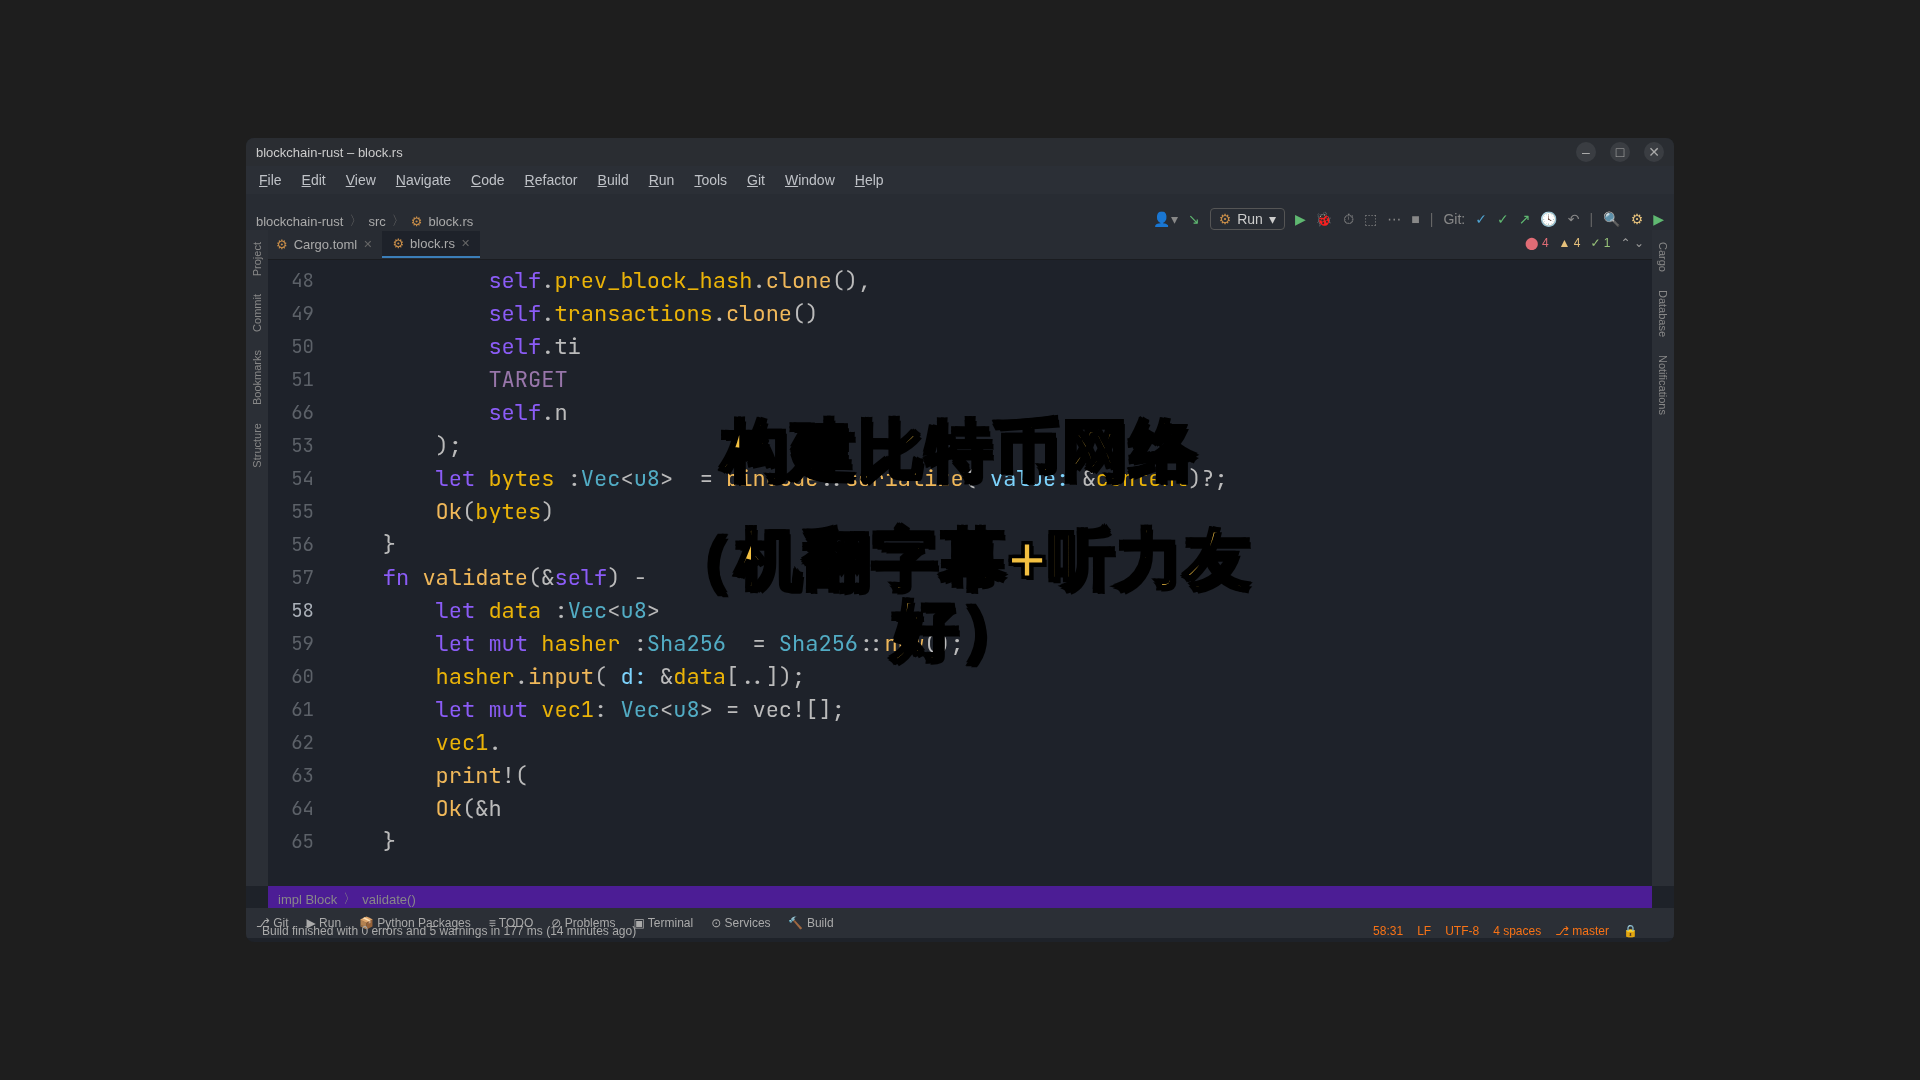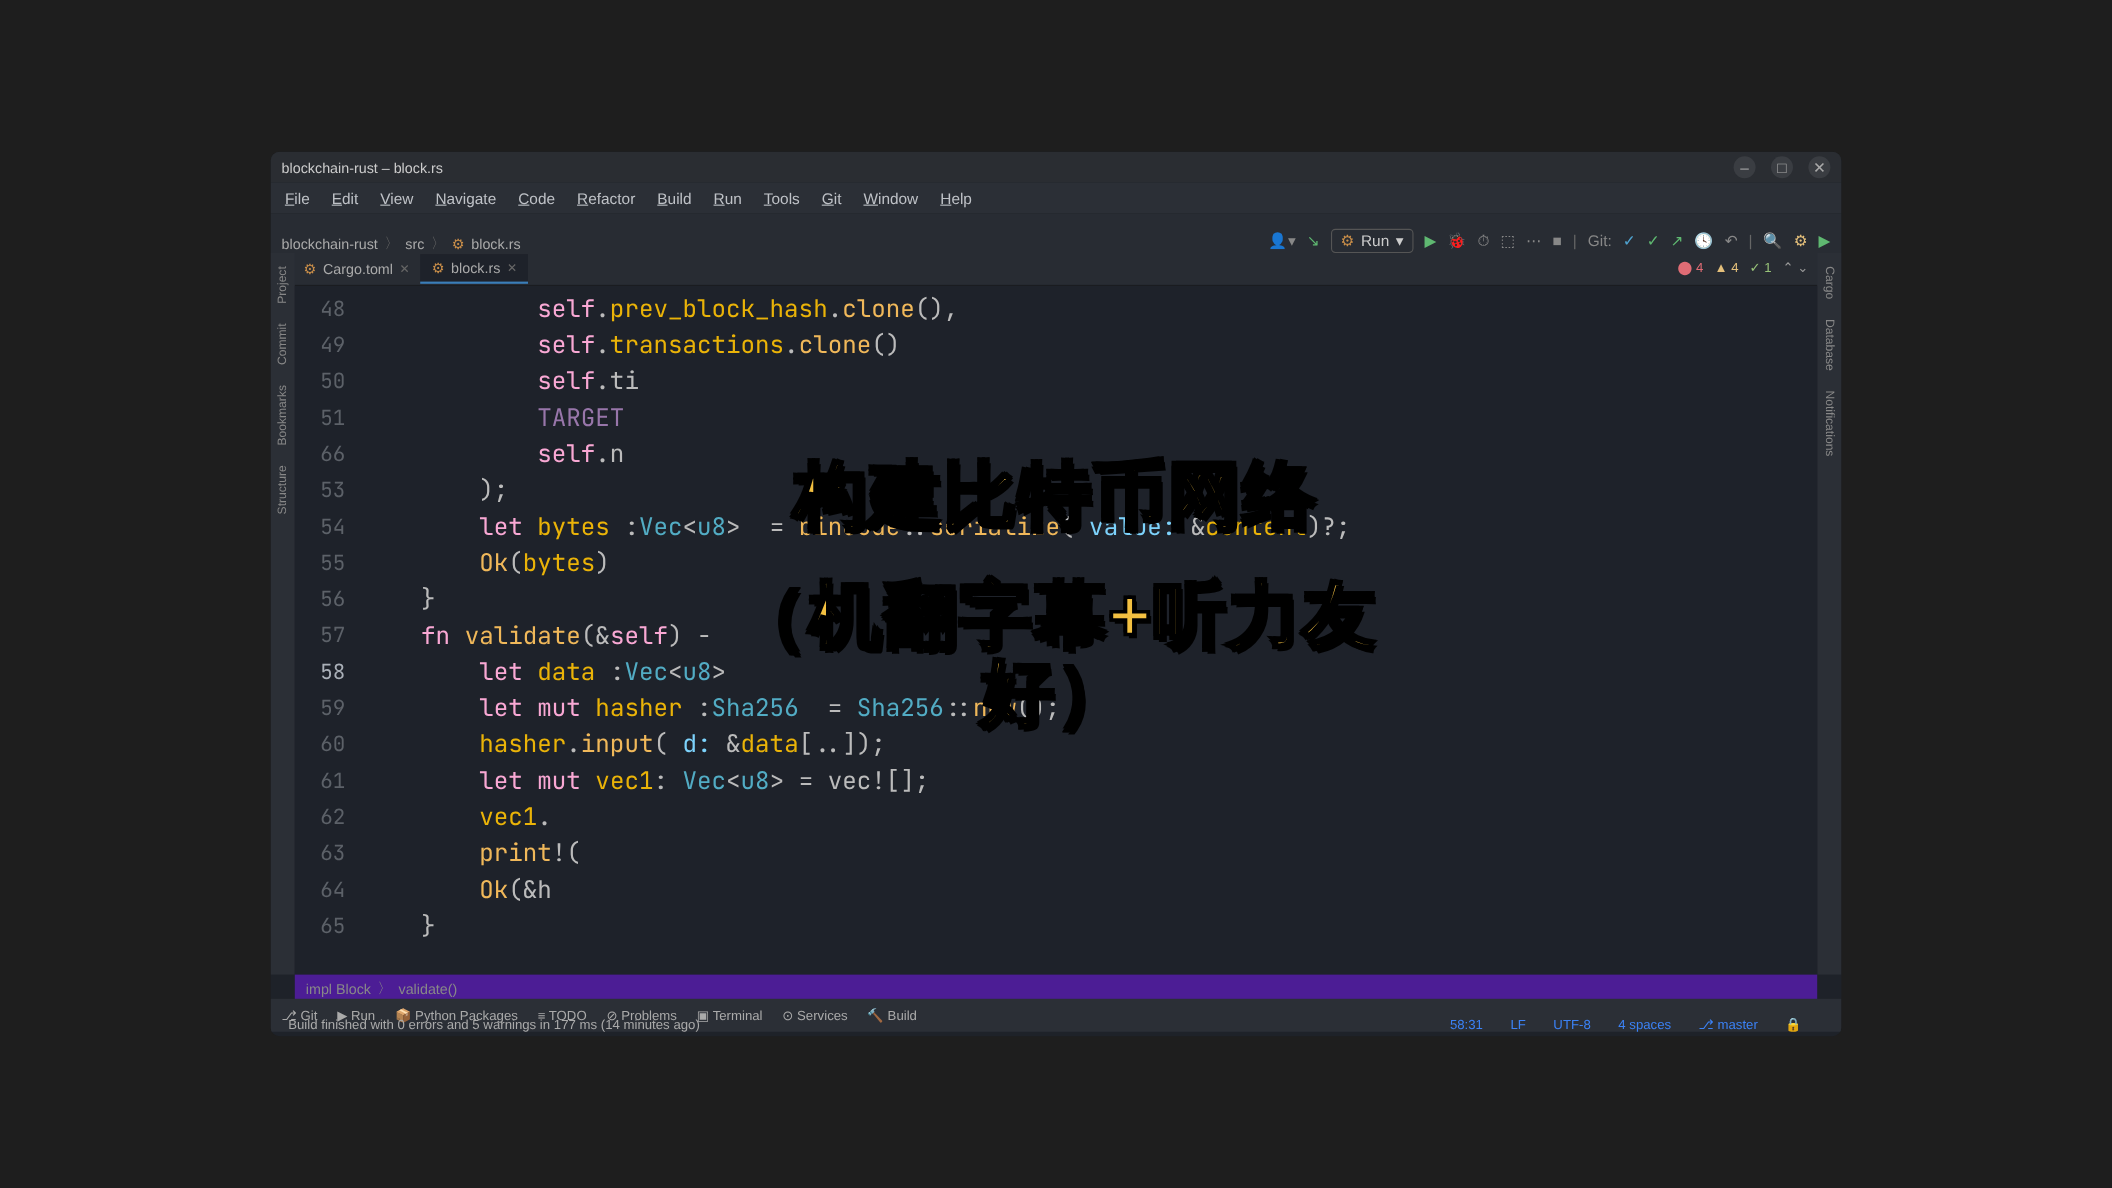--- a/index.html
+++ b/index.html
@@ -31,34 +31,34 @@
 .right-bar { position: absolute; right: 0; top: 92px; bottom: 56px; width: 22px; background: #2b2f36; display: flex; flex-direction: column; align-items: center; padding-top: 8px; gap: 10px; color: #888; font-size: 11px; }
 .right-bar .vtext { writing-mode: vertical-rl; cursor: pointer; padding: 4px 0; }
 .left-bar { position: absolute; left: 0; top: 92px; bottom: 56px; width: 22px; background: #2b2f36; display: flex; flex-direction: column; align-items: center; padding-top: 8px; gap: 10px; color: #888; font-size: 11px; }
 .left-bar .vtext { writing-mode: vertical-rl; transform: rotate(180deg); cursor: pointer; padding: 4px 0; }
 .editor { position: absolute; left: 22px; right: 22px; top: 122px; bottom: 56px; background: #1e222a; font-family: "JetBrains Mono", Consolas, monospace; font-size: 22px; overflow: hidden; }
 .gutter { position: absolute; left: 0; top: 0; bottom: 0; width: 58px; color: #5c6168; text-align: right; padding-right: 12px; line-height: 33px; font-size: 19px; padding-top: 4px; }
 .gutter div { height: 33px; }
 .gutter .current { color: #aab0b8; }
 .code { position: absolute; left: 62px; right: 0; top: 0; line-height: 33px; white-space: pre; color: #bbb; padding-top: 4px; }
 .code .row { height: 33px; }
-.kw { color: #f9a8d4; }
+.kw { color: #8b5cf6; }
 .id { color: #eab308; }
 .fn { color: #f0b85a; }
 .ty { color: #52acc4; }
 .param { color: #7dd3fc; }
 .const { color: #9876aa; text-align: center; }
 .breadcrumb2 { position: absolute; bottom: 30px; left: 22px; right: 22px; height: 26px; background: #4c1d95; display: flex; align-items: center; padding-left: 10px; font-size: 13px; color: #888; gap: 6px; }
 .toolwin { position: absolute; bottom: 4px; left: 0; right: 0; height: 30px; background: #2b2f36; display: flex; align-items: center; padding: 0 10px; font-size: 12px; color: #aaa; }
 .tw-left { display: flex; gap: 18px; }
 .tw-left span { cursor: pointer; }
 .overlay { position: absolute; left: 50%; top: 50%; transform: translate(-50%, -50%); text-align: center; pointer-events: none; }
 .overlay div { font-size: 66px; font-weight: 900; color: #f3c041; -webkit-text-stroke: 3px #000; text-shadow: 3px 3px 0 #000, -2px -2px 0 #000, 2px -2px 0 #000, -2px 2px 0 #000; line-height: 1.05; margin: 40px 0; letter-spacing: 2px; }
 .footer-status { position: absolute; bottom: 4px; left: 16px; font-size: 12px; color: #aaa; }
-.footer-right { position: absolute; bottom: 4px; right: 36px; font-size: 12px; color: #3b82f6; display: flex; gap: 25px; }
+.footer-right { position: absolute; bottom: 4px; right: 36px; font-size: 12px; color: #f97316; display: flex; gap: 14px; }
 </style>
 </head>
 <body>
 
 <div class="frame">
 
   <div class="titlebar">
     <div class="titlebar-center">blockchain-rust – block.rs</div>
     <div class="win-controls">
       <span>–</span>

